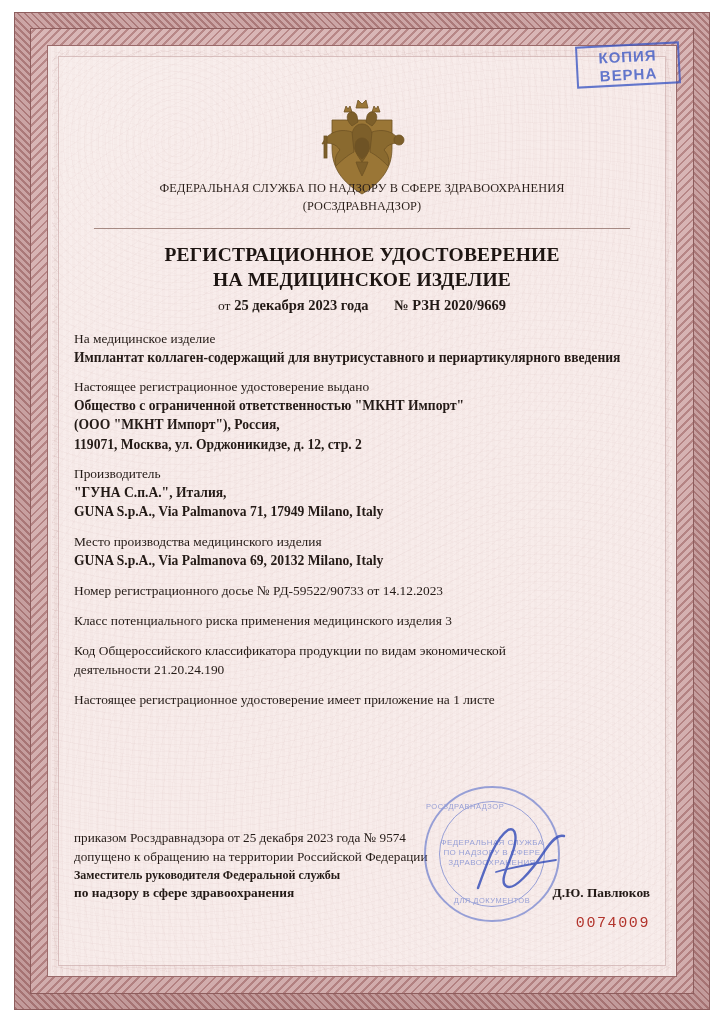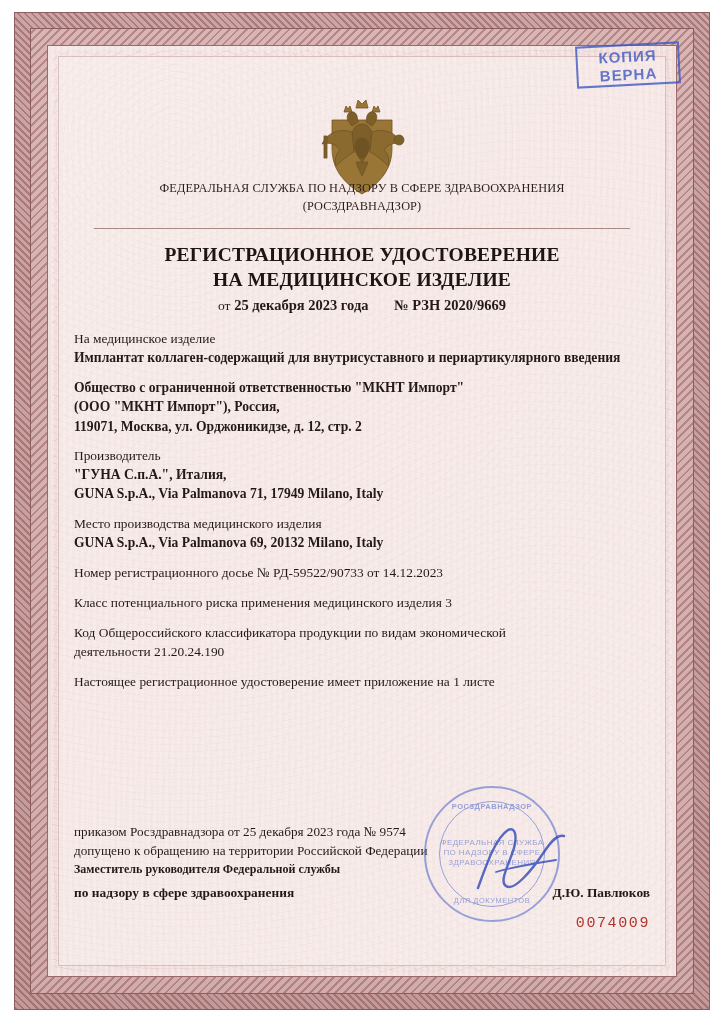--- a/index.html
+++ b/index.html
@@ -174,21 +174,21 @@
     left: 8px;
     right: 8px;
     bottom: 30px;
   }
   .footer .line { font-size: 13.2px; line-height: 1.45; }
   .footer .bold { font-weight: bold; font-size: 12px; line-height: 1.45; }
   .signrow {
     display: flex;
     justify-content: space-between;
     align-items: flex-end;
-    margin-top: 7px;
+    margin-top: 1px;
   }
   .signrow .post { font-weight: bold; font-size: 13.4px; }
   .signrow .name { font-weight: bold; font-size: 13.4px; }
 
   .serial {
     text-align: right;
     margin-top: 14px;
     color: #b2342c;
     font-family: "Liberation Mono", monospace;
     font-size: 15px;
@@ -240,25 +240,24 @@
     top: 50px;
     text-align: center;
     font-family: Liberation Sans, sans-serif;
     font-size: 8px;
     line-height: 10px;
     letter-spacing: 0.4px;
   }
   .stamp-round .arc-top {
     position: absolute;
     left: 0; right: 0; top: 14px;
-    text-align: center;
+    text-align: left;
     font-family: "Liberation Sans", sans-serif;
     font-size: 7.5px;
     letter-spacing: 0.5px;
-    font-weight: bold;
   }
   .stamp-round .arc-bottom {
     position: absolute;
     left: 0; right: 0; bottom: 15px;
     text-align: center;
     font-family: "Liberation Sans", sans-serif;
     font-size: 7.5px;
     letter-spacing: 0.5px;
   }
 
@@ -335,20 +334,21 @@
     </div>
 
     <div class="body">
 
       <div class="block">
         <div class="lead">На медицинское изделие</div>
         <div class="strong">Имплантат коллаген-содержащий для внутрисуставного и периартикулярного введения</div>
       </div>
 
       <div class="block">
+        <div class="lead">Настоящее регистрационное удостоверение выдано</div>
         <div class="strong">Общество с ограниченной ответственностью "МКНТ Импорт"</div>
         <div class="strong">(ООО "МКНТ Импорт"), Россия,</div>
         <div class="strong">119071, Москва, ул. Орджоникидзе, д. 12, стр. 2</div>
       </div>
 
       <div class="block">
         <div class="lead">Производитель</div>
         <div class="strong">"ГУНА С.п.А.", Италия,</div>
         <div class="strong">GUNA S.p.A., Via Palmanova 71, 17949 Milano, Italy</div>
       </div>

